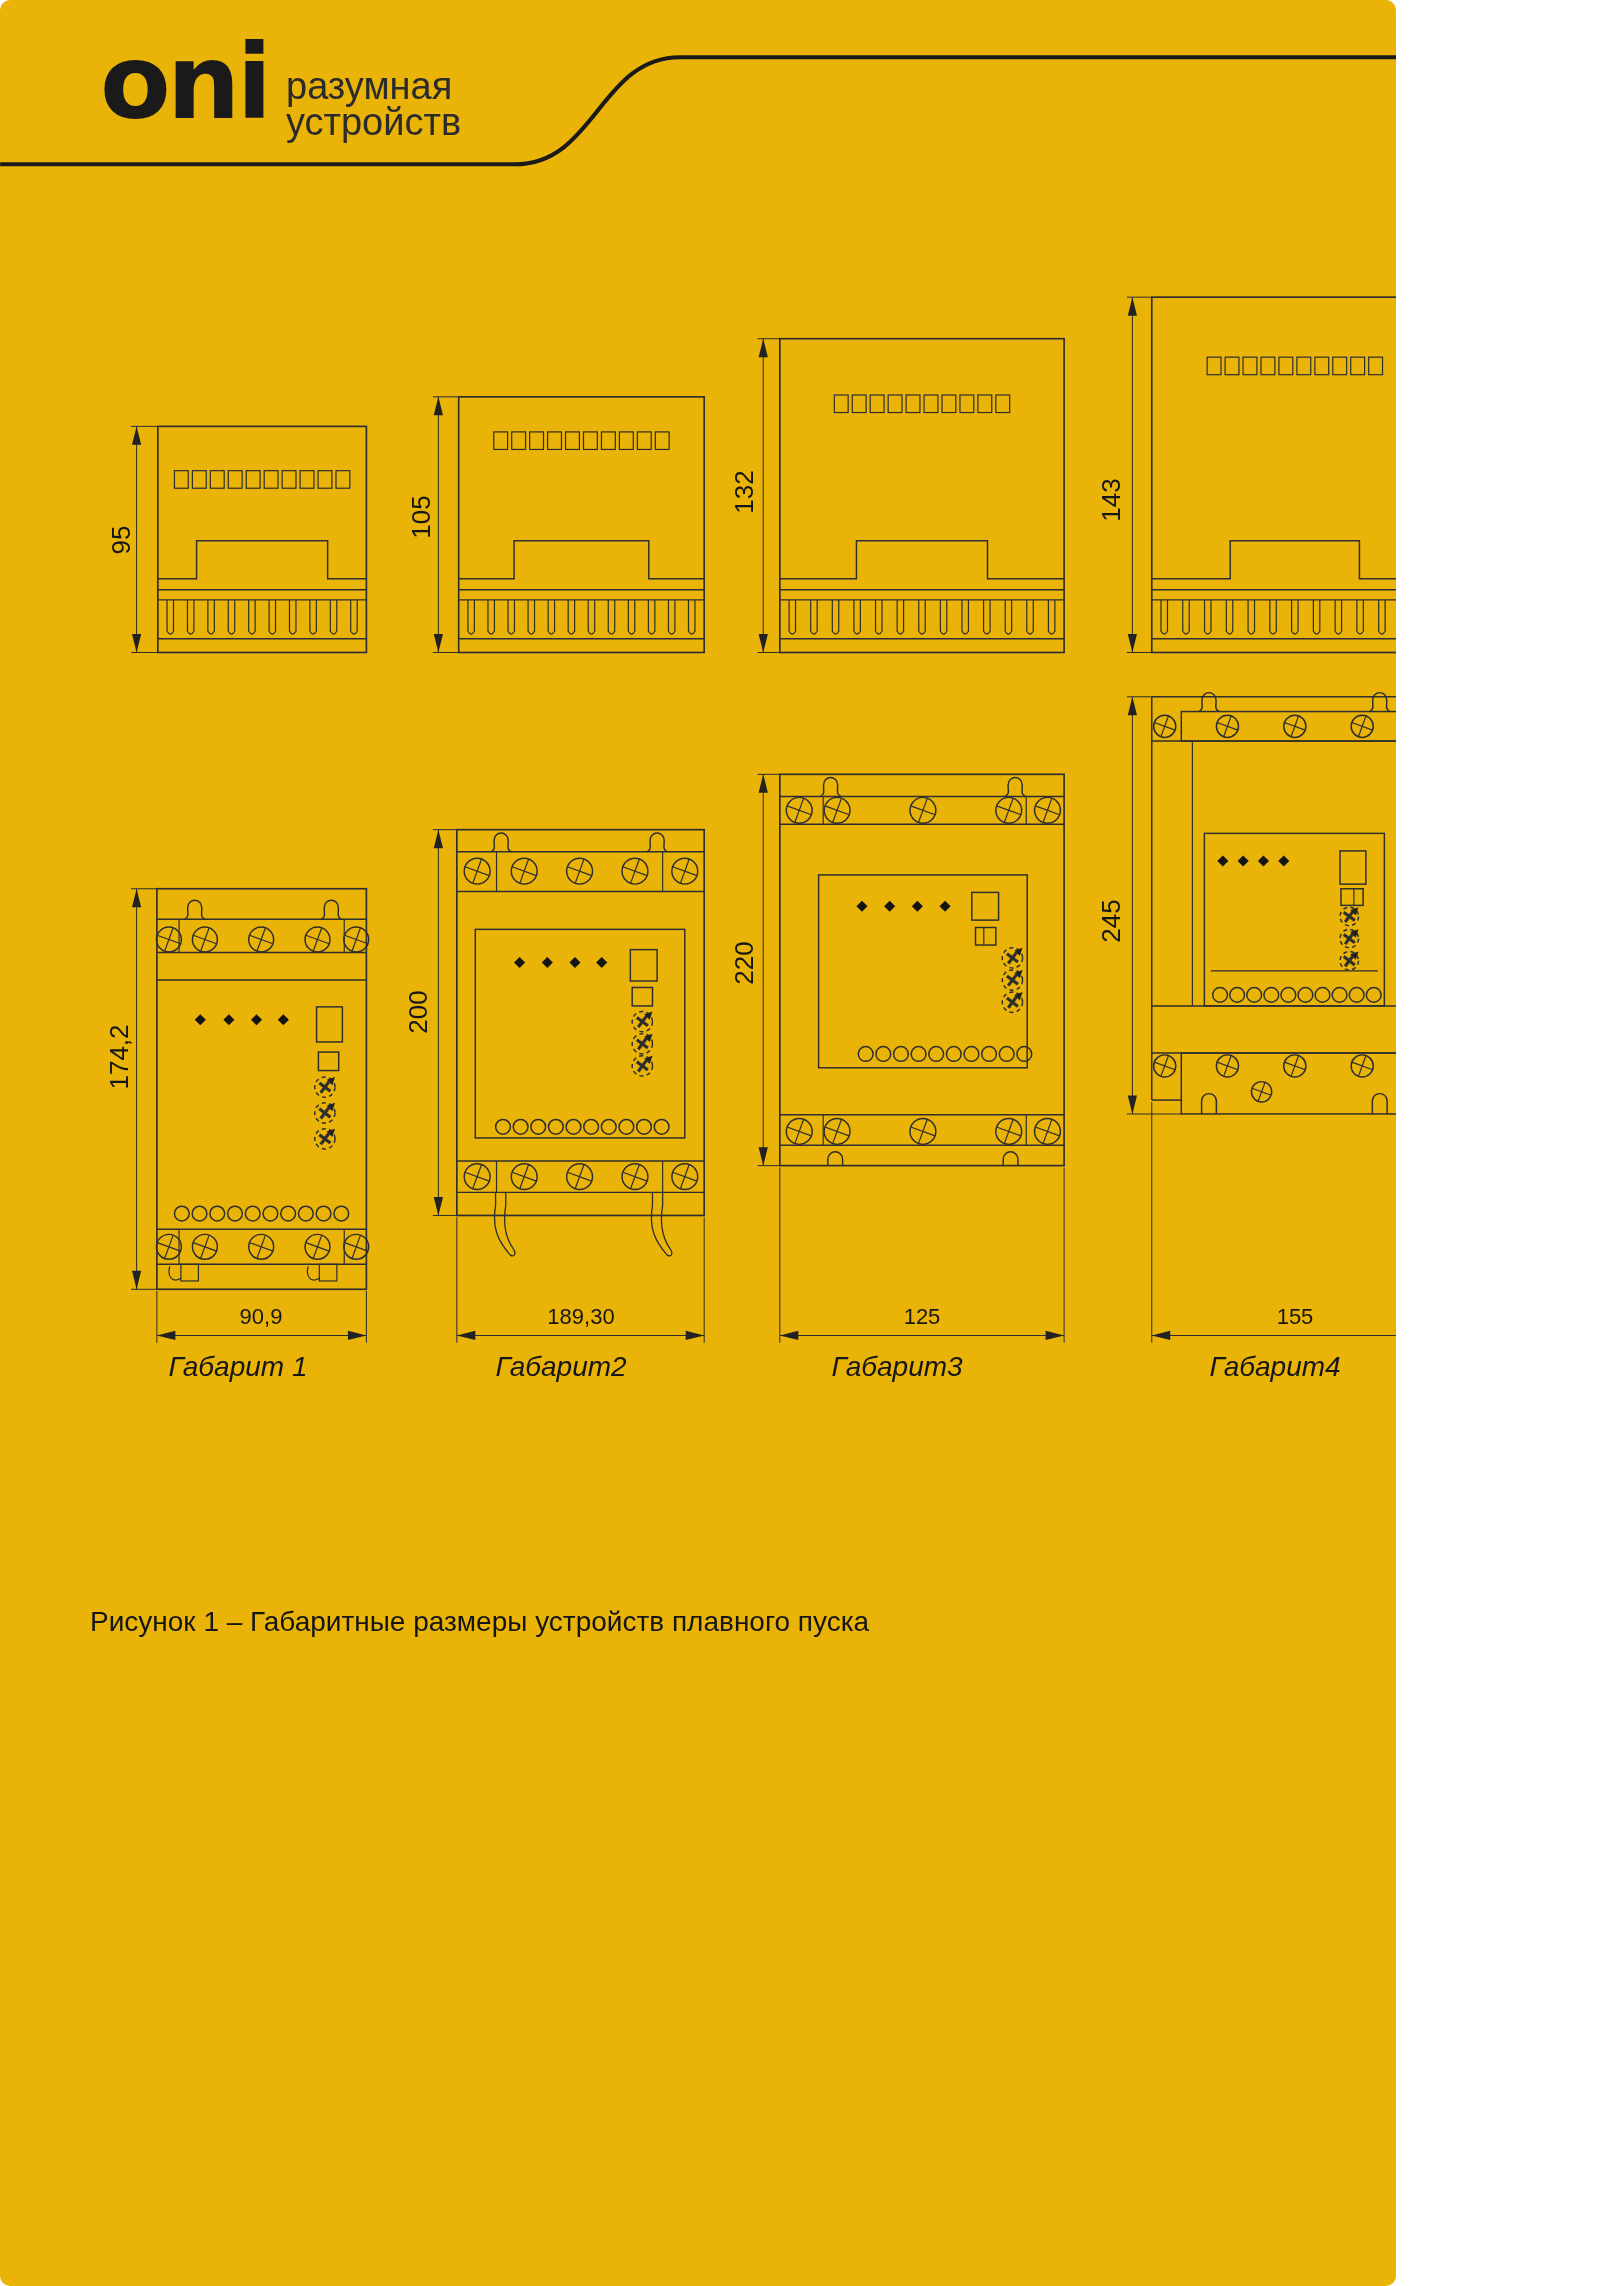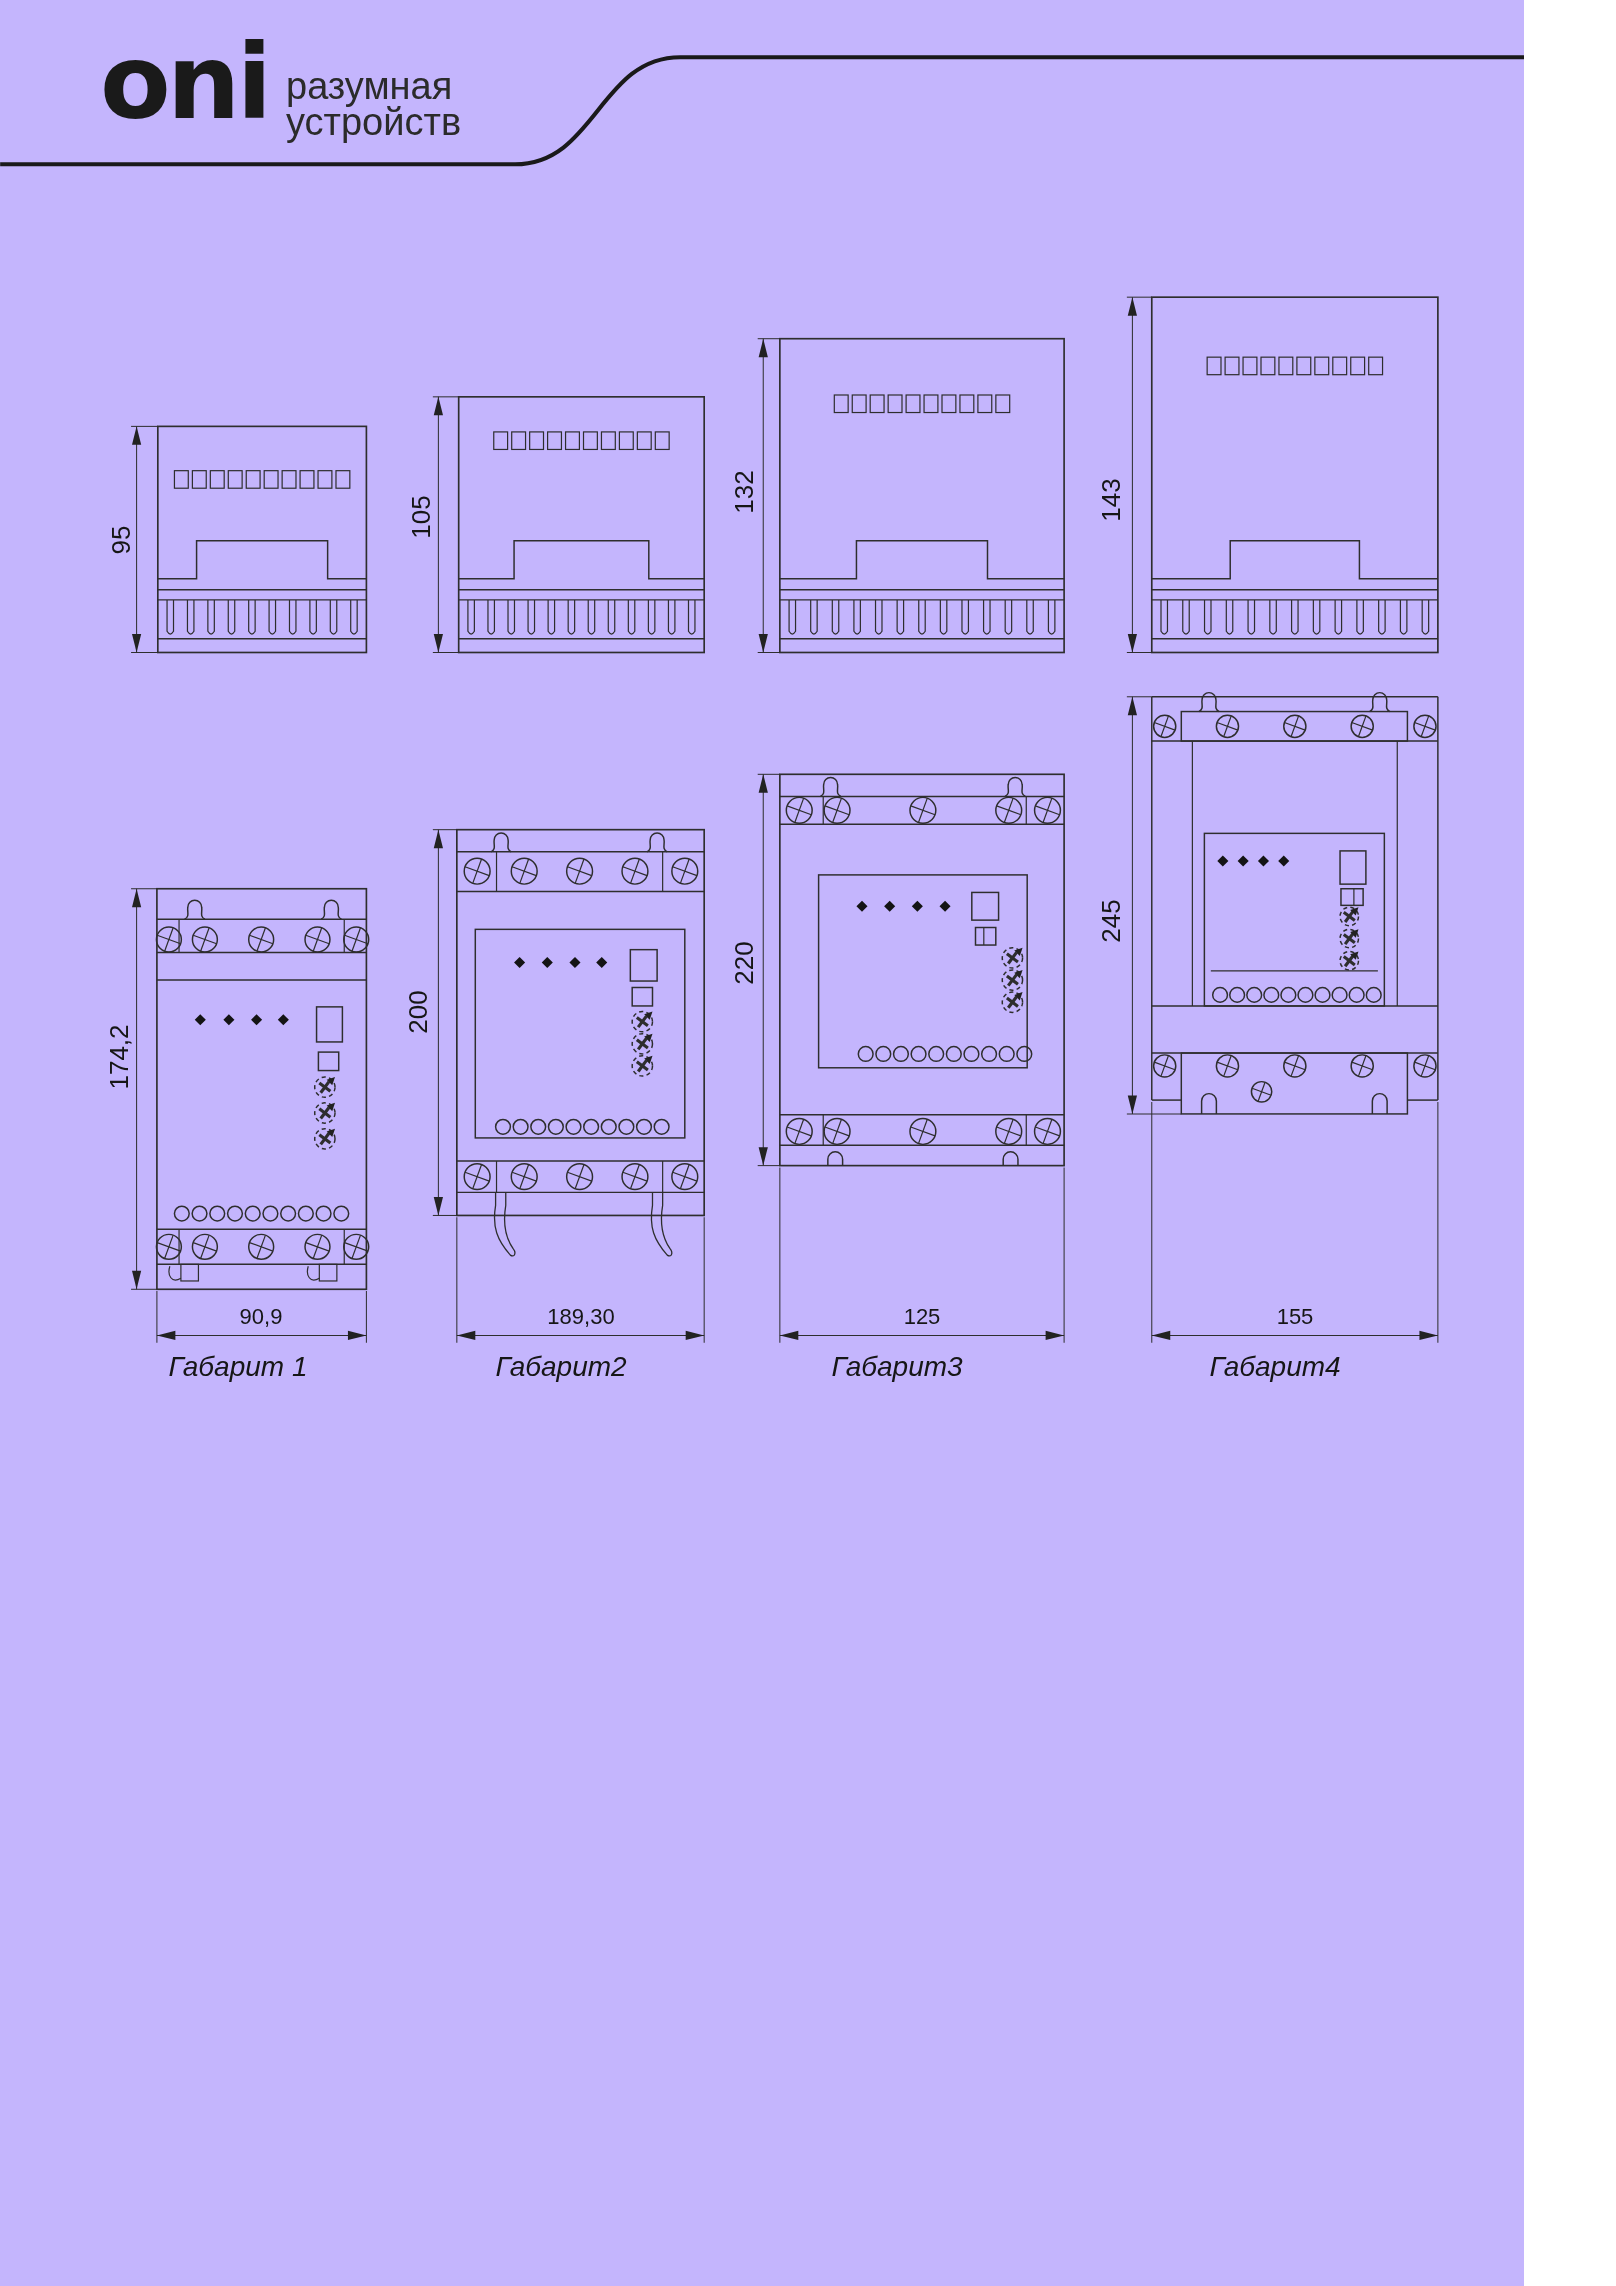--- a/index.html
+++ b/index.html
@@ -1,17 +1,17 @@
 <!DOCTYPE html>
 <html style="font-size:14.8px"><head>
 <meta charset="utf-8">
 <style>
   html,body{margin:0;padding:0;background:#fff;}
-  .page{position:relative;width:1524px;height:2286px;background:#c4b5fd;overflow:hidden;
-        font-family:"Liberation Sans", sans-serif;color:#111;}
+  .page{position:relative;width:1396px;height:2286px;background:#eab308;overflow:hidden;
+        font-family:"Liberation Sans", sans-serif;color:#111;border-radius:10px;}
   .logo{position:absolute;left:100px;top:31px;font-family:"DejaVu Sans",sans-serif;
         font-weight:bold;font-size:103px;line-height:103px;letter-spacing:-3.7px;color:#1a1a1a;}
   .tagline{position:absolute;left:286px;top:68px;font-size:38px;line-height:36px;color:#2b2b2b;}
   .curve-svg{position:absolute;left:0;top:0;}
   .drawings-svg{position:absolute;left:0;top:0;}
   .dim{position:absolute;transform:translate(-50%,-50%);font-size:22px;color:#161616;white-space:nowrap;}
   .vdim{position:absolute;transform:translate(-50%,-50%) rotate(-90deg);font-size:26px;color:#161616;white-space:nowrap;}
   .cap{position:absolute;transform:translate(-50%,-50%);font-size:28px;color:#161616;white-space:nowrap;font-style:italic;}
   .figcap{position:absolute;left:90px;top:1606px;font-size:28px;color:#151515;white-space:nowrap;}
 </style>
@@ -528,14 +528,15 @@
   <div class="dim" style="left:261px;top:1317px">90,9</div>
   <div class="dim" style="left:581px;top:1317px">189,30</div>
   <div class="dim" style="left:922px;top:1317px">125</div>
   <div class="dim" style="left:1295px;top:1317px">155</div>
 
   <div class="cap" style="left:238px;top:1367px">Габарит 1</div>
   <div class="cap" style="left:561px;top:1367px">Габарит2</div>
   <div class="cap" style="left:897px;top:1367px">Габарит3</div>
   <div class="cap" style="left:1275px;top:1367px">Габарит4</div>
 
+  <div class="figcap">Рисунок 1 – Габаритные размеры устройств плавного пуска</div>
 </div>
 
 
 </body></html>

